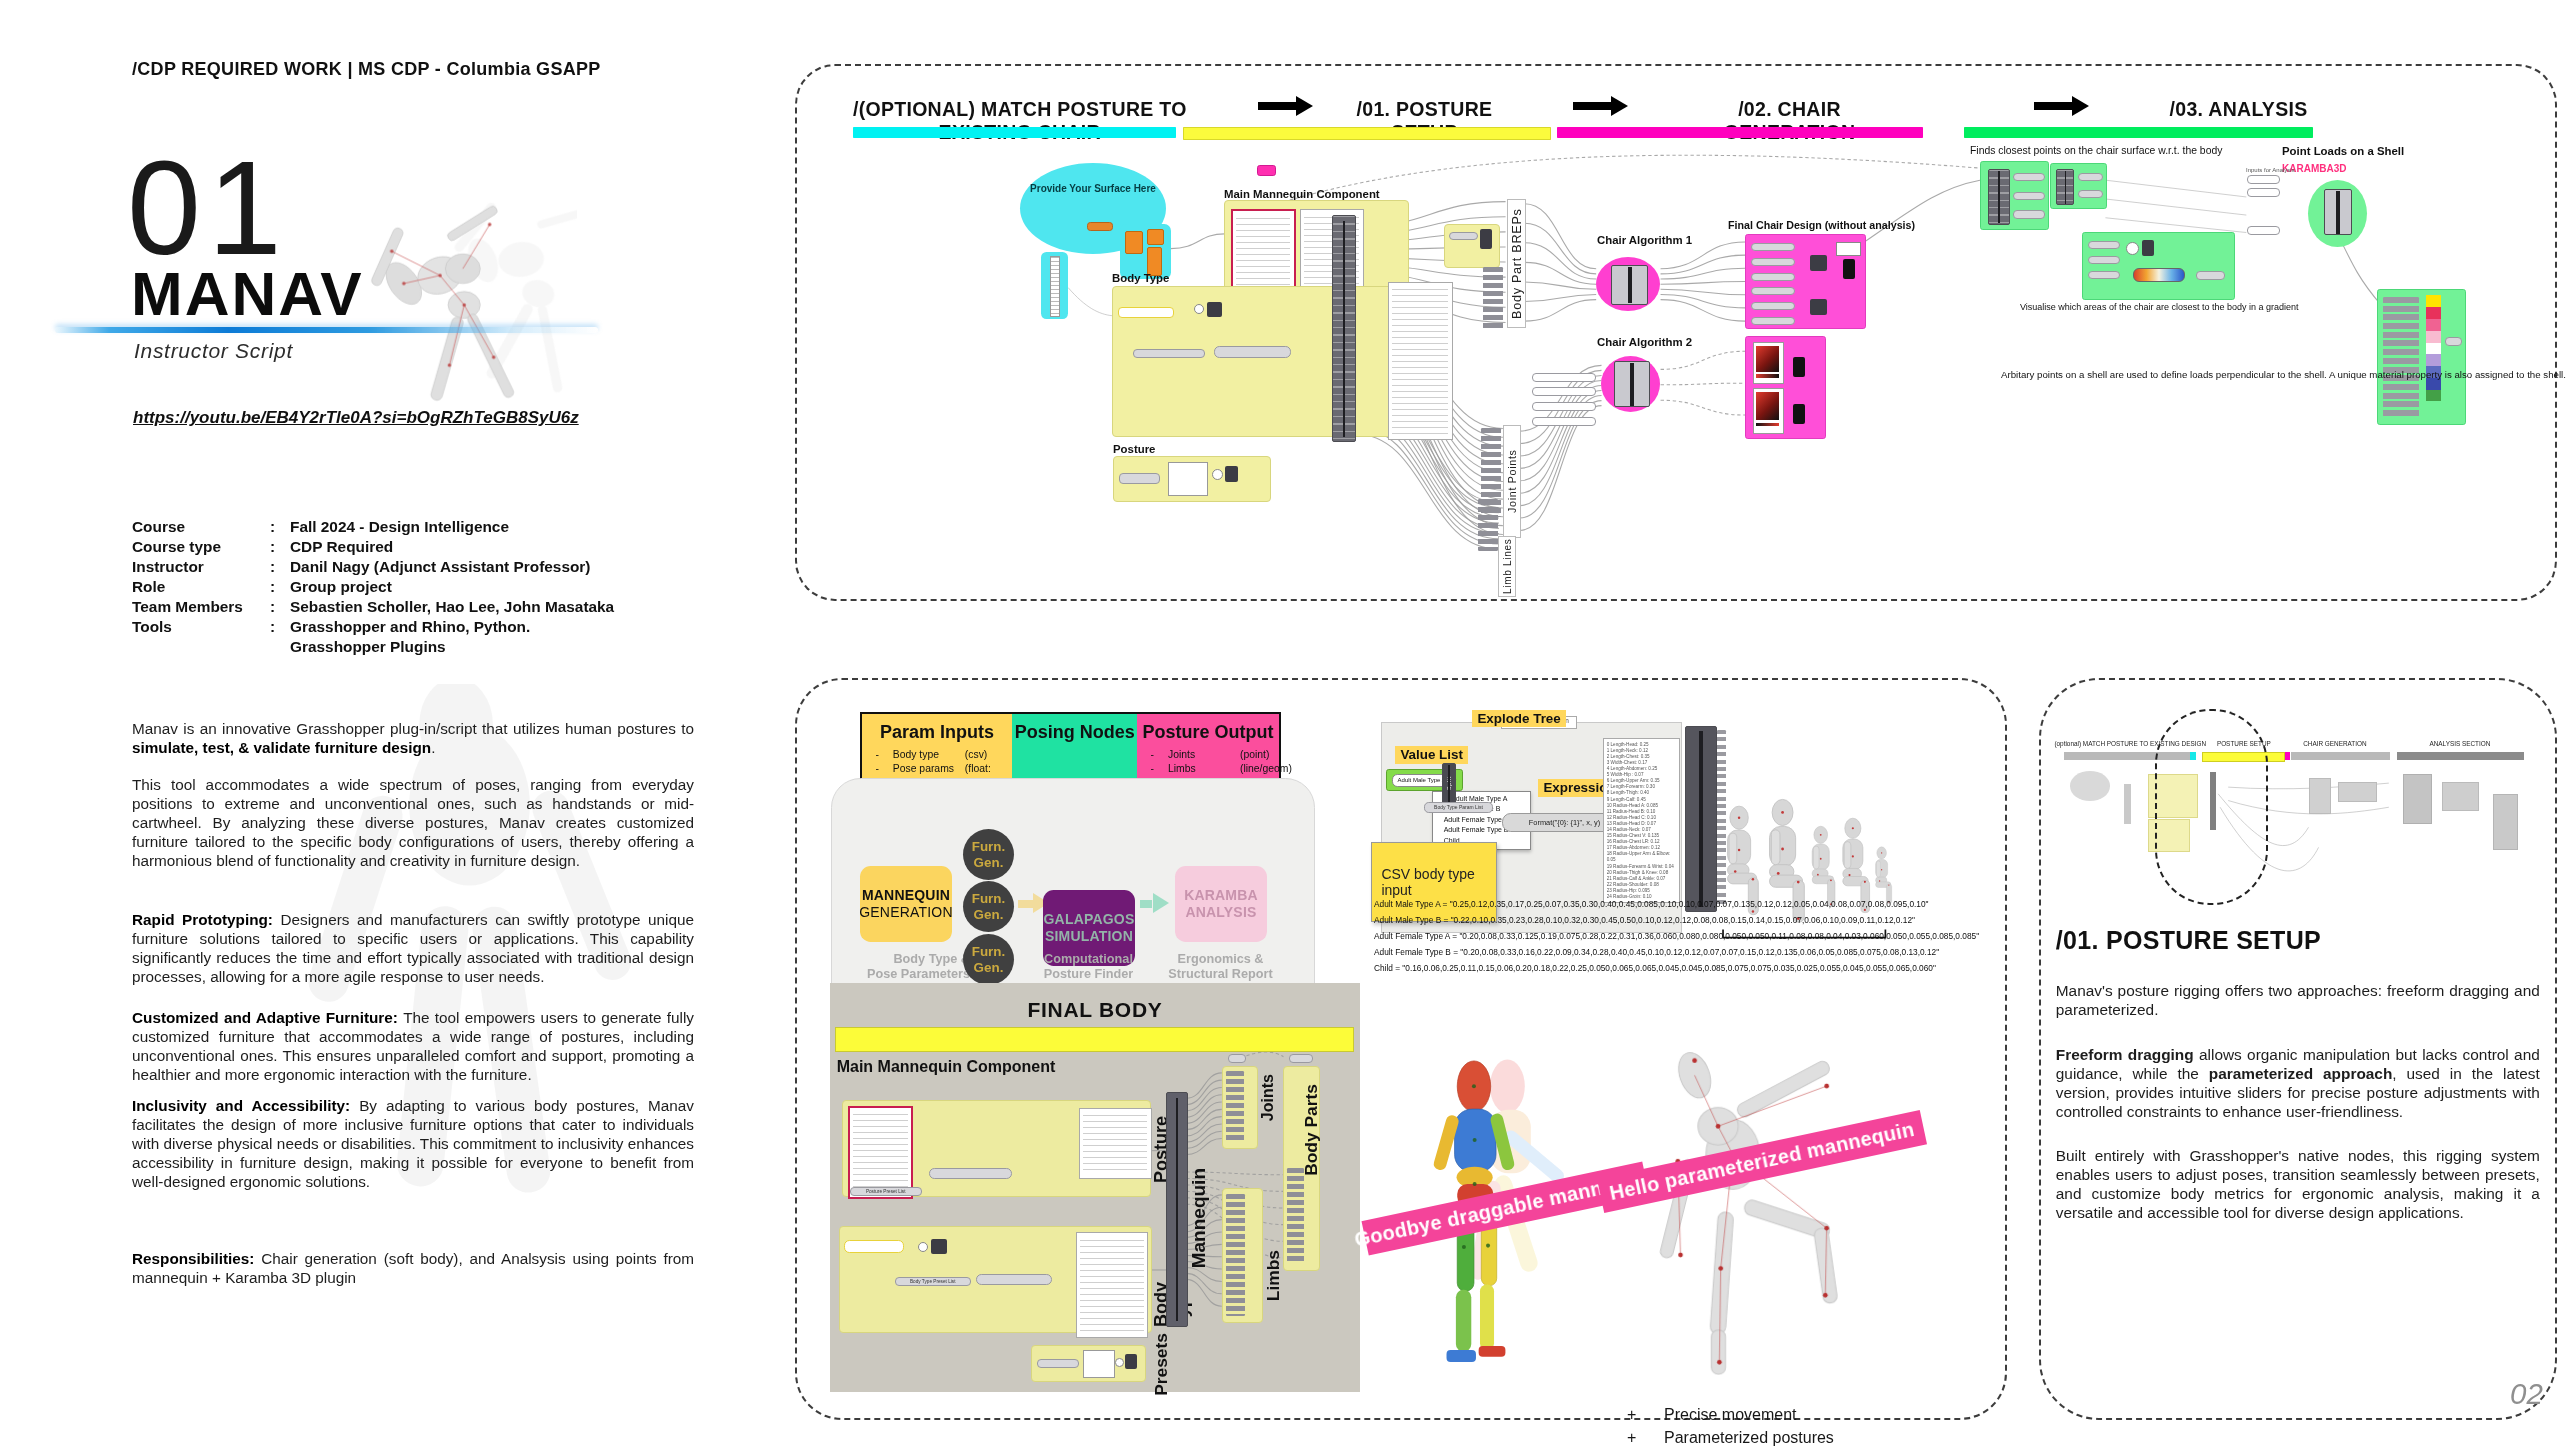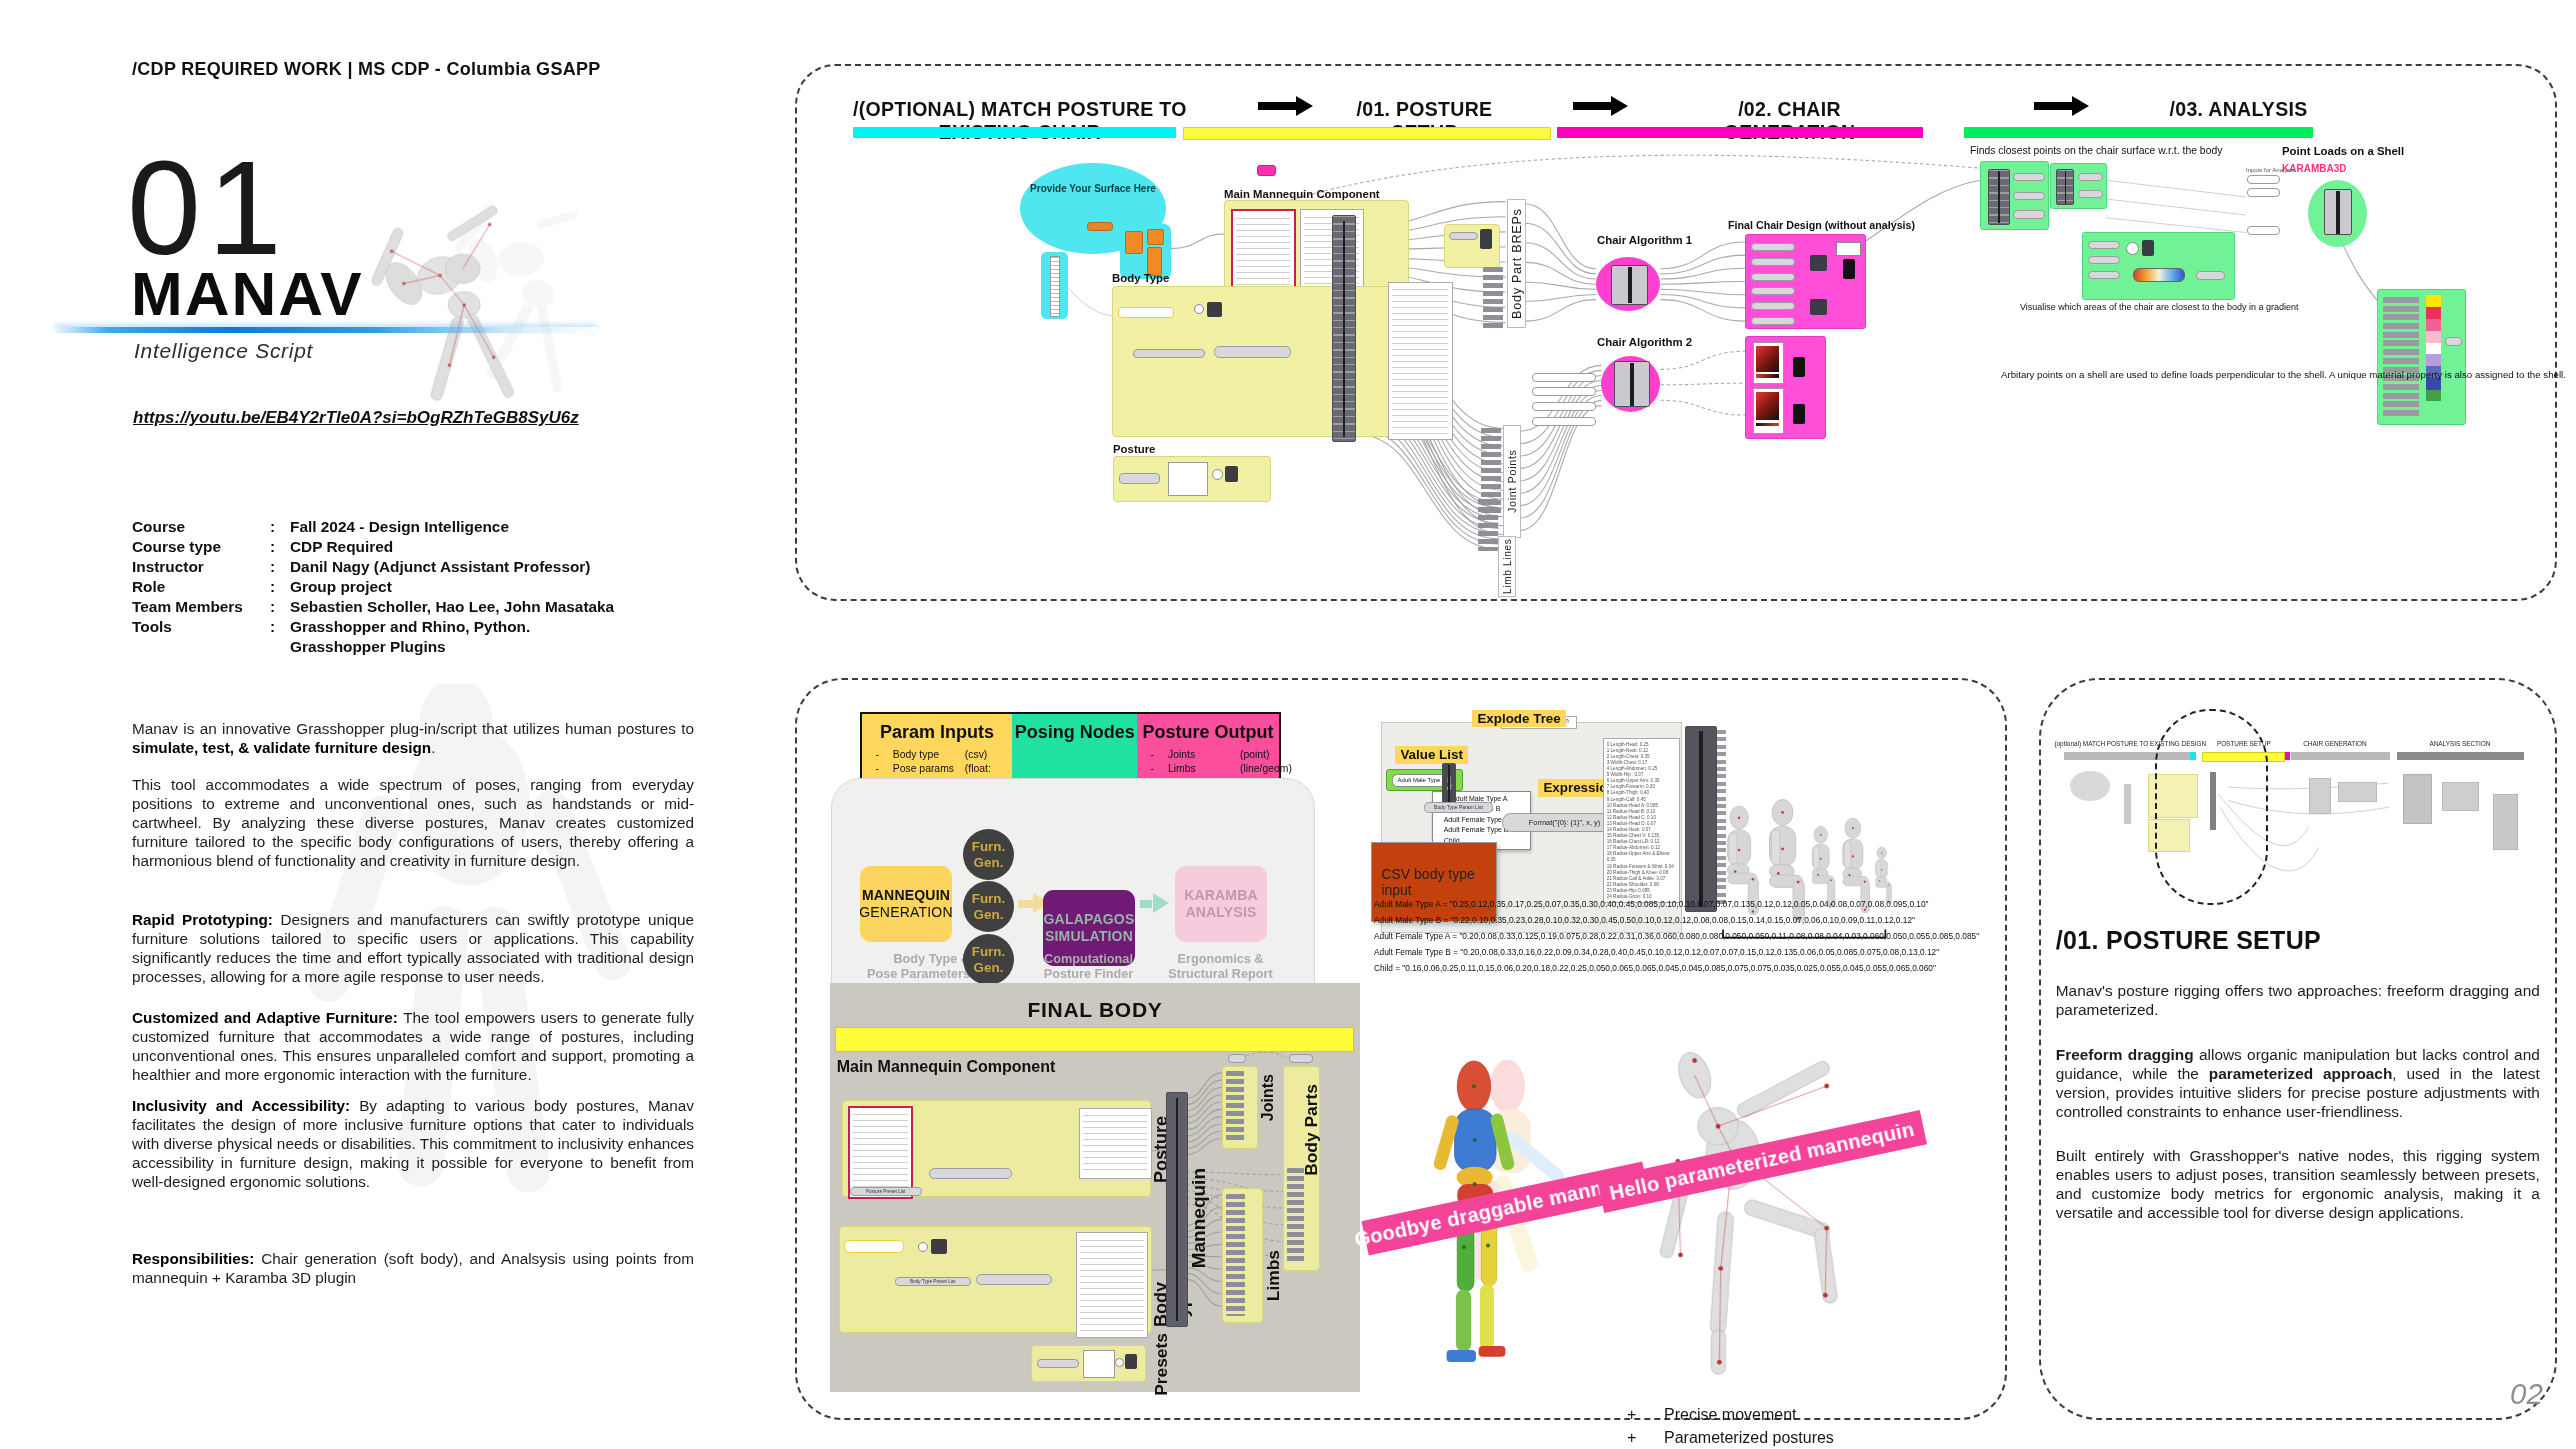--- a/index.html
+++ b/index.html
@@ -110,21 +110,21 @@
         <circle cx="130" cy="330" r="2.6"></circle>
           <circle cx="196" cy="318" r="2.6"></circle>
           <circle cx="44" cy="160" r="2.6"></circle>
           <circle cx="190" cy="120" r="2.6"></circle>
       </g>
     </g>
   </svg>
 
   <div class="abs maintitle" style="left:131px;top:258px;">MANAV</div>
   <div class="abs blueline" style="left:55px;top:327px;width:543px;"></div>
-  <div class="abs subtitle" style="left:134px;top:339px;">Intelligence Script</div>
+  <div class="abs subtitle" style="left:134px;top:339px;">Instructor Script</div>
 
   <a class="abs vidlink" style="left:133px;top:408px;" href="#" title="https://youtu.be/EB4Y2rTle0A?si=bOgRZhTeGB8SyU6z">https://youtu.be/EB4Y2rTle0A?si=bOgRZhTeGB8SyU6z</a>
 
   <div class="abs" style="left:132px;top:517px;width:564px;">
     <div class="inforow">
         <span>Course</span>
         <span>:</span>
         <span>Fall 2024 - Design Intelligence</span>
       </div>
     <div class="inforow">
@@ -576,21 +576,21 @@
             <circle cx="18" cy="30" r="1.6" fill="#C23B3B"></circle>
         </g>
       </defs>
       <use href="#sitfig" transform="translate(30,190) scale(1.15)"></use>
       <use href="#sitfig" transform="translate(95,196) scale(1.3)"></use>
       <use href="#sitfig" transform="translate(152,188) scale(0.85)"></use>
       <use href="#sitfig" transform="translate(200,192) scale(1.0)"></use>
       <use href="#sitfig" transform="translate(243,192) scale(0.6)"></use>
     </svg>
 
-    <div class="abs" style="left:574px;top:162px;width:115px;height:78px;background:#c2410c;border:0.7px solid #999;box-shadow:2px 2.7px 4px rgba(0,0,0,.2);display:flex;align-items:center;padding-left:9.4px;">
+    <div class="abs" style="left:574px;top:162px;width:115px;height:78px;background:#fde047;border:0.7px solid #999;box-shadow:2px 2.7px 4px rgba(0,0,0,.2);display:flex;align-items:center;padding-left:9.4px;">
       <span style="font-size:14px;color:#222;">CSV body type input</span>
     </div>
 
     <div class="abs csv" style="left:577px;top:219px;width:614px;">
       <p>Adult Male Type A = "0.25,0.12,0.35,0.17,0.25,0.07,0.35,0.30,0.40,0.45,0.085,0.10,0.10,0.07,0.07,0.135,0.12,0.12,0.05,0.04,0.08,0.07,0.08,0.095,0.10"</p>
       <p>Adult Male Type B = "0.22,0.10,0.35,0.23,0.28,0.10,0.32,0.30,0.45,0.50,0.10,0.12,0.12,0.08,0.08,0.15,0.14,0.15,0.07,0.06,0.10,0.09,0.11,0.12,0.12"</p>
       <p>Adult Female Type A = "0.20,0.08,0.33,0.125,0.19,0.075,0.28,0.22,0.31,0.36,0.060,0.080,0.080,0.050,0.050,0.11,0.08,0.08,0.04,0.03,0.060,0.050,0.055,0.085,0.085"</p>
       <p>Adult Female Type B = "0.20,0.08,0.33,0.16,0.22,0.09,0.34,0.28,0.40,0.45,0.10,0.12,0.12,0.07,0.07,0.15,0.12,0.135,0.06,0.05,0.085,0.075,0.08,0.13,0.12"</p>
       <p>Child = "0.16,0.06,0.25,0.11,0.15,0.06,0.20,0.18,0.22,0.25,0.050,0.065,0.065,0.045,0.045,0.085,0.075,0.075,0.035,0.025,0.055,0.045,0.055,0.065,0.060"</p>
     </div>

